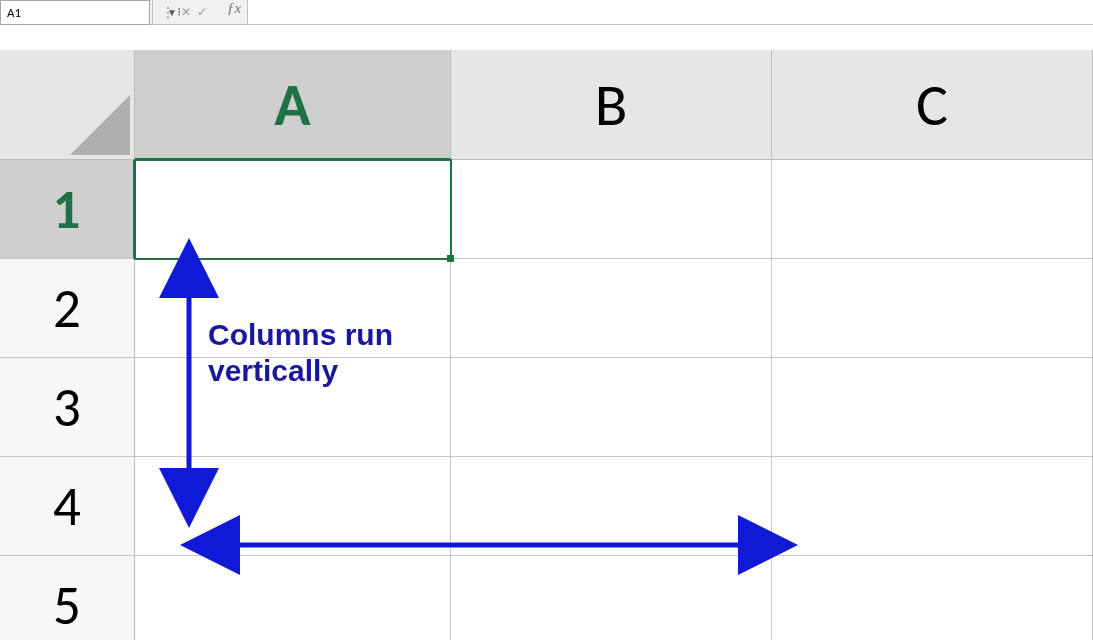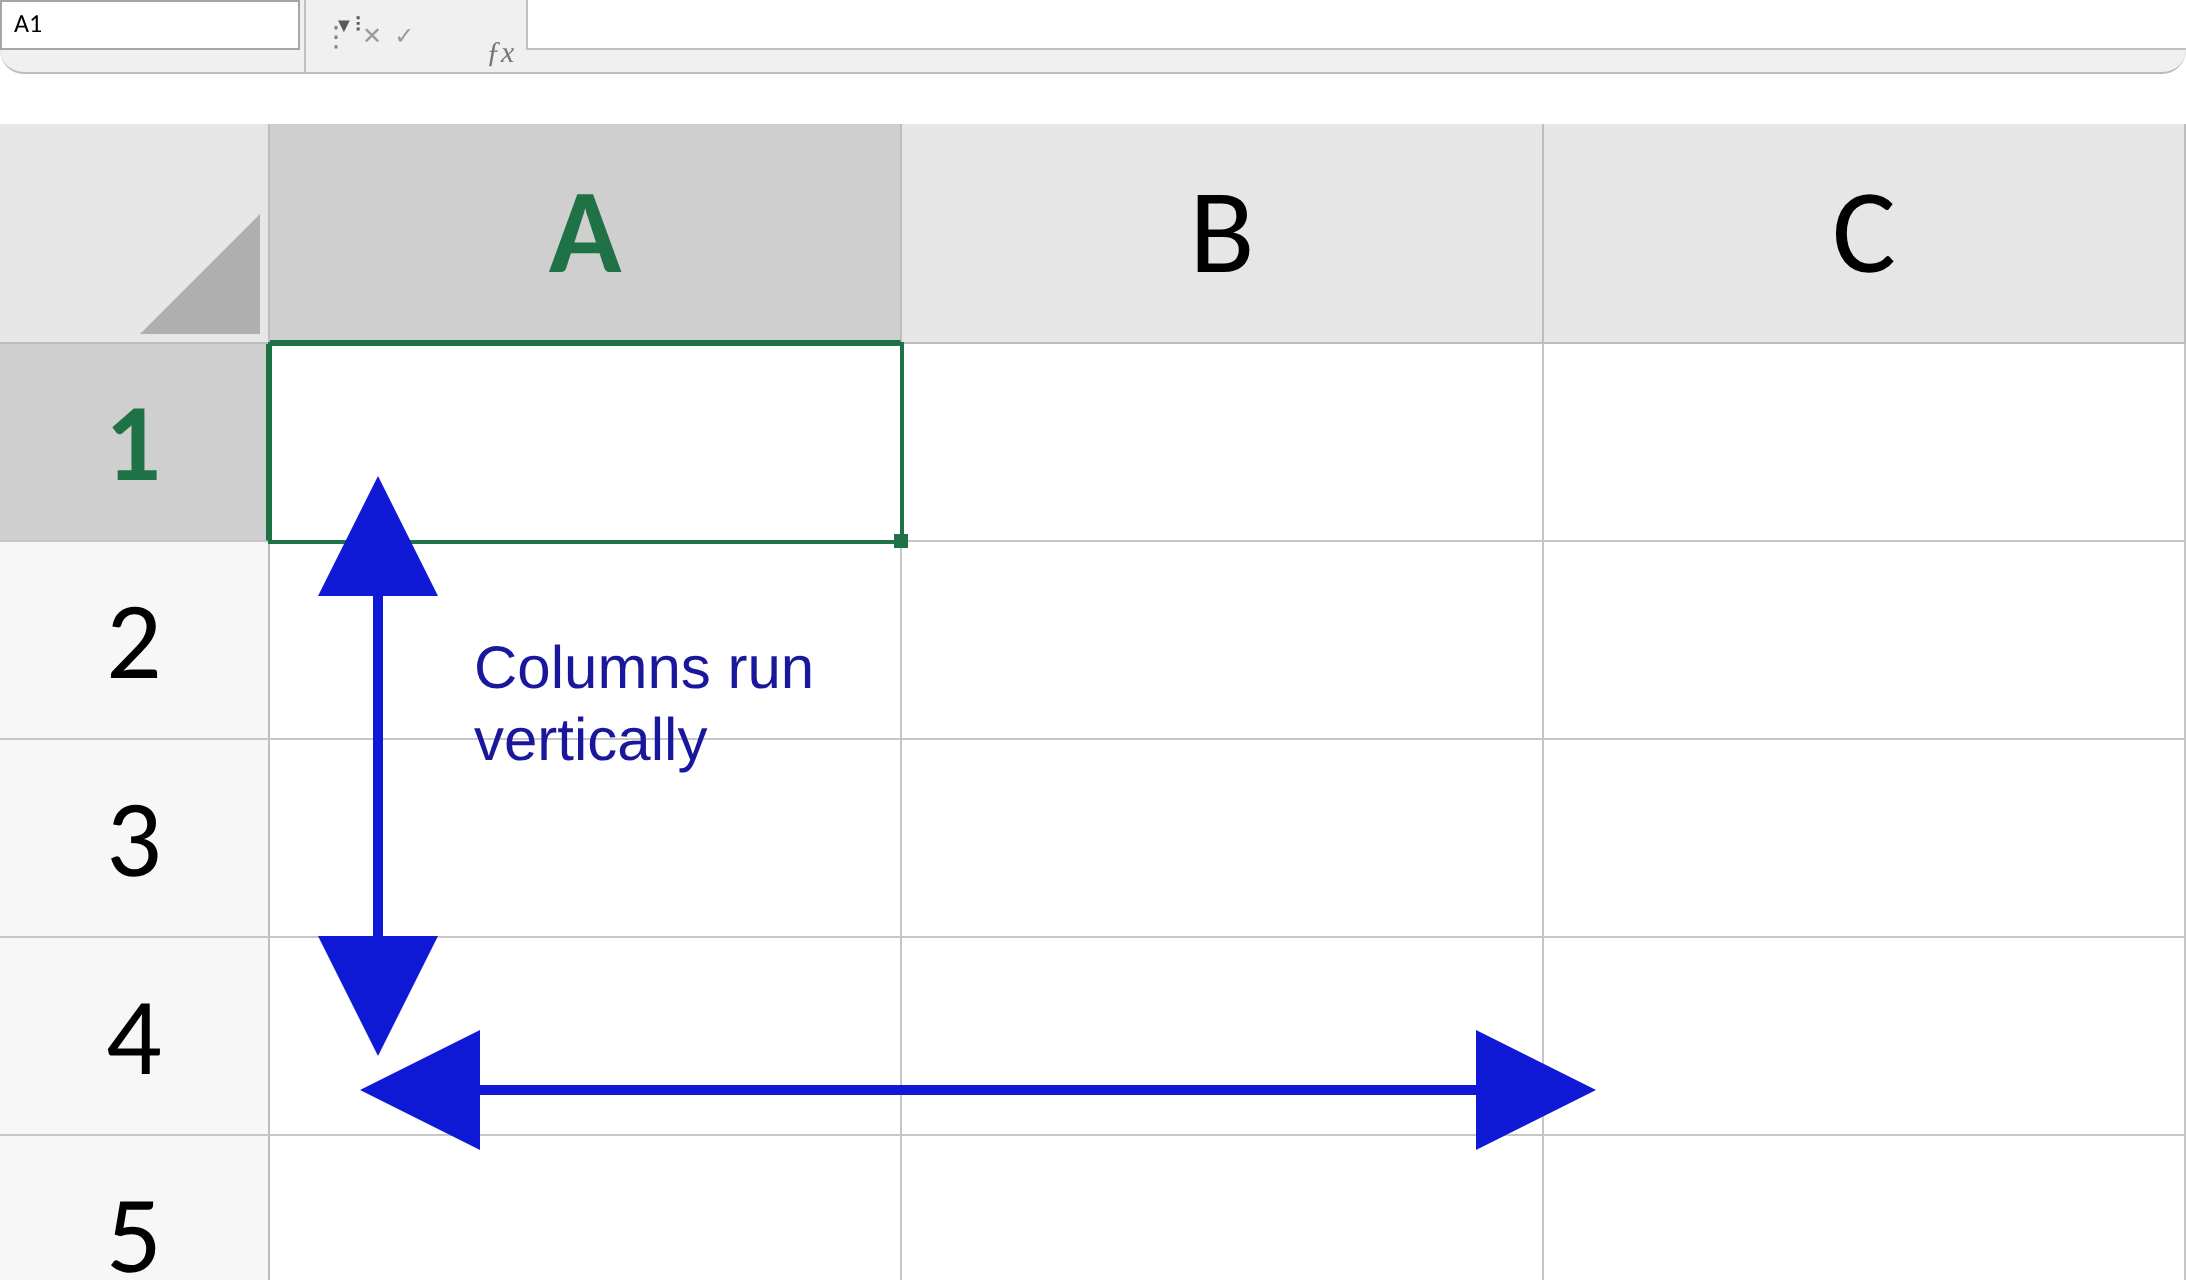--- a/index.html
+++ b/index.html
@@ -10,32 +10,32 @@
     --cell-select:#1f7246;
     --annotation:#1019d6;
     --annotation-text:#19179c;
     --font:"Calibri","Segoe UI",Arial,sans-serif;
   }
   *{box-sizing:border-box;}
   html,body{margin:0;padding:0;background:#fff;font-family:var(--font);}
   body{width:1093px;height:640px;overflow:hidden;position:relative;}
 
   
-  .formula-bar{height:37px;display:flex;align-items:stretch;font-size:12px;
+  .formula-bar{height:25px;display:flex;align-items:stretch;font-size:12px;
     background:#f0f0f0;border-bottom:1px solid var(--header-border);border-radius:12px;}
   .name-box{width:150px;height:25px;background:#fff;border:1px solid #a6a6a6;
     display:flex;align-items:center;font-size:12px;}
   .name-box input{flex:1;border:none;outline:none;padding:0 6px;font-family:inherit;font-size:13px;background:transparent;}
   .name-box .drop{width:16px;text-align:center;color:#595959;font-size:10px;}
   .name-box .pin{width:14px;text-align:center;color:#595959;font-size:10px;}
   .fb-divider{width:0;border-left:1px solid #c0c0c0;margin:0 2px;}
   .fb-icons{display:flex;align-items:center;gap:6px;padding:0 6px;width:66px;}
   .fb-icons span, .fb-icons .fx{color:#9a9a9a;display:flex;align-items:center;}
   .fb-icons .dots{color:#808080;font-size:14px;}
-  .fx-wrap{display:flex;align-items:flex-end;gap:4px;padding:0 6px;margin-left:16px;}
+  .fx-wrap{display:flex;align-items:flex-start;gap:4px;padding:0 6px;}
   .fx-icon{font-style:italic;font-family:"Times New Roman",serif;color:#767676;font-size:15px;}
   .formula-input{flex:1;border:none;background:#fff;outline:none;height:25px;padding:0 6px;
     font-family:inherit;font-size:13px;border:1px solid #c0c0c0;border-top:none;border-right:none;}
 
   
   .sheet{position:relative;width:1093px;}
   .corner{position:absolute;left:0;top:0;width:135px;height:110px;
     background:var(--header-bg);border-right:1px solid var(--header-border);
     border-bottom:1px solid var(--header-border);}
   .corner svg{position:absolute;right:4px;bottom:4px;}
@@ -137,15 +137,15 @@
       </marker>
       <marker id="arrB" markerWidth="14" markerHeight="14" refX="6" refY="6" orient="auto">
         <polygon points="12,0 0,6 12,12" fill="var(--annotation)"></polygon>
       </marker>
     </defs>
 
     <line x1="189" y1="268" x2="189" y2="498" stroke="var(--annotation)" stroke-width="5" marker-start="url(#arrB)" marker-end="url(#arrA)"></line>
 
     <line x1="210" y1="545" x2="768" y2="545" stroke="var(--annotation)" stroke-width="5" marker-start="url(#arrB)" marker-end="url(#arrA)"></line>
   </svg>
-  <div class="ann-label" style="left:237px;top:317px;white-space:pre-line;">Columns run
+  <div class="ann-label" style="left:208px;top:317px;white-space:pre-line;font-weight:bold;">Columns run
 vertically</div>
 </div>
 
 </body></html>

